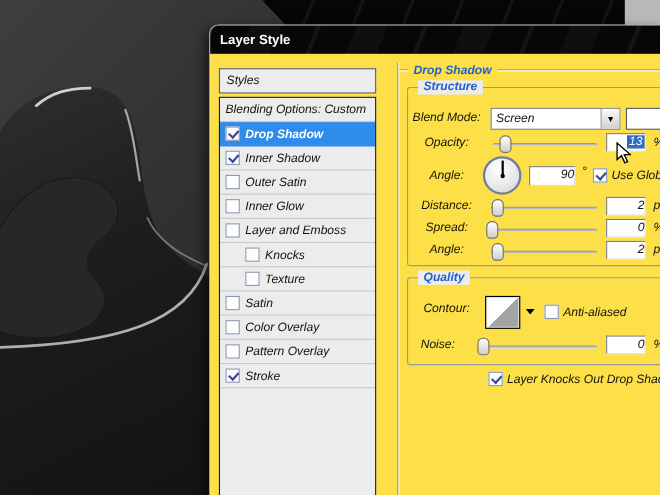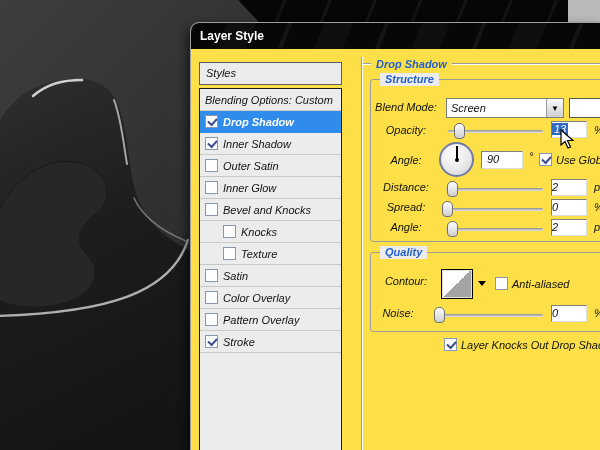--- a/index.html
+++ b/index.html
@@ -47,21 +47,21 @@
   .hline.long{flex:1;}
   .hgroup .blue{margin:0 5px;}
   fieldset.grp{position:absolute;margin:0;padding:0;border:1px solid #9a9a9a;border-radius:3px;background:transparent;}
   #grp-structure{left:179px;top:30px;width:242px;height:161px;}
   #grp-quality{left:179px;top:203px;width:242px;height:78px;}
   .legend{position:absolute;top:-7px;left:9px;background:#ececec;padding:0 5px;line-height:13px;}
   .rlabel{position:absolute;width:66px;text-align:center;white-space:nowrap;}
   .unit{position:absolute;}
   .field{position:absolute;width:36px;height:17px;box-sizing:border-box;background:#fff;
          border:1px solid #7e7e7e;border-bottom-color:#dcdcdc;border-right-color:#dcdcdc;
-         line-height:15px;text-align:left;}
+         line-height:15px;text-align:right;}
   .field .sel{background:#316ac5;color:#fff;padding:0 2px;}
   .combo{position:absolute;left:75px;top:18px;width:118px;height:20px;box-sizing:border-box;
          background:#fff;border:1px solid #7e7e7e;display:flex;}
   .combo-text{flex:1;line-height:18px;padding-left:4px;}
   .combo-btn{flex:0 0 16px;background:linear-gradient(#fafafa,#cfcfcf);border-left:1px solid #9a9a9a;
              display:flex;align-items:center;justify-content:center;font-size:8px;color:#000;}
   .swatch{position:absolute;left:198px;top:18px;width:46px;height:20px;box-sizing:border-box;
           background:#fff;border:1px solid #555;}
   .slider{position:absolute;height:3px;background:linear-gradient(#8f8f8f,#e6e6e6);
           border-radius:2px;}
@@ -136,21 +136,21 @@
           <div class="srow">
     <span class="cb"></span>
     <span class="lbl">Outer Satin</span>
   </div>
           <div class="srow">
     <span class="cb"></span>
     <span class="lbl">Inner Glow</span>
   </div>
           <div class="srow">
     <span class="cb"></span>
-    <span class="lbl">Bevel and Knocks</span>
+    <span class="lbl">Layer and Emboss</span>
   </div>
           <div class="srow indent">
     <span class="cb"></span>
     <span class="lbl">Knocks</span>
   </div>
           <div class="srow indent">
     <span class="cb"></span>
     <span class="lbl">Texture</span>
   </div>
           <div class="srow">
@@ -196,21 +196,21 @@
           <span class="thumb" style="left: calc(12% - 5px);"></span>
         </div>
         <div class="field" style="left:180px;top:41px"><span class="sel">13</span></div>
         <div class="unit" style="left:223px;top:44px">%</div>
 
         <div class="rlabel" style="left:2px;top:74px">Angle:</div>
         <div class="dial">
           <span class="needle"></span>
           <span class="dial-dot"></span>
         </div>
-        <div class="field" style="left:110px;top:71px;width:42px;height:18px;text-align:left;padding-left:5px"><span>90</span></div>
+        <div class="field" style="left:110px;top:71px;width:42px;height:18px;text-align:right;padding-left:5px"><span>90</span></div>
         <div class="unit" style="left:158px;top:70px">°</div>
         <span class="xcb on" style="left:168px;top:73px">
             <span class="chk"></span>
           </span>
         <div class="xlabel" style="left:185px;top:74px">Use Global</div>
 
         <div class="rlabel" style="left:2px;top:101px">Distance:</div>
         <div class="slider" style="left:75px;top:108px;width:97px">
           <span class="thumb" style="left: calc(6% - 5px);"></span>
         </div>

